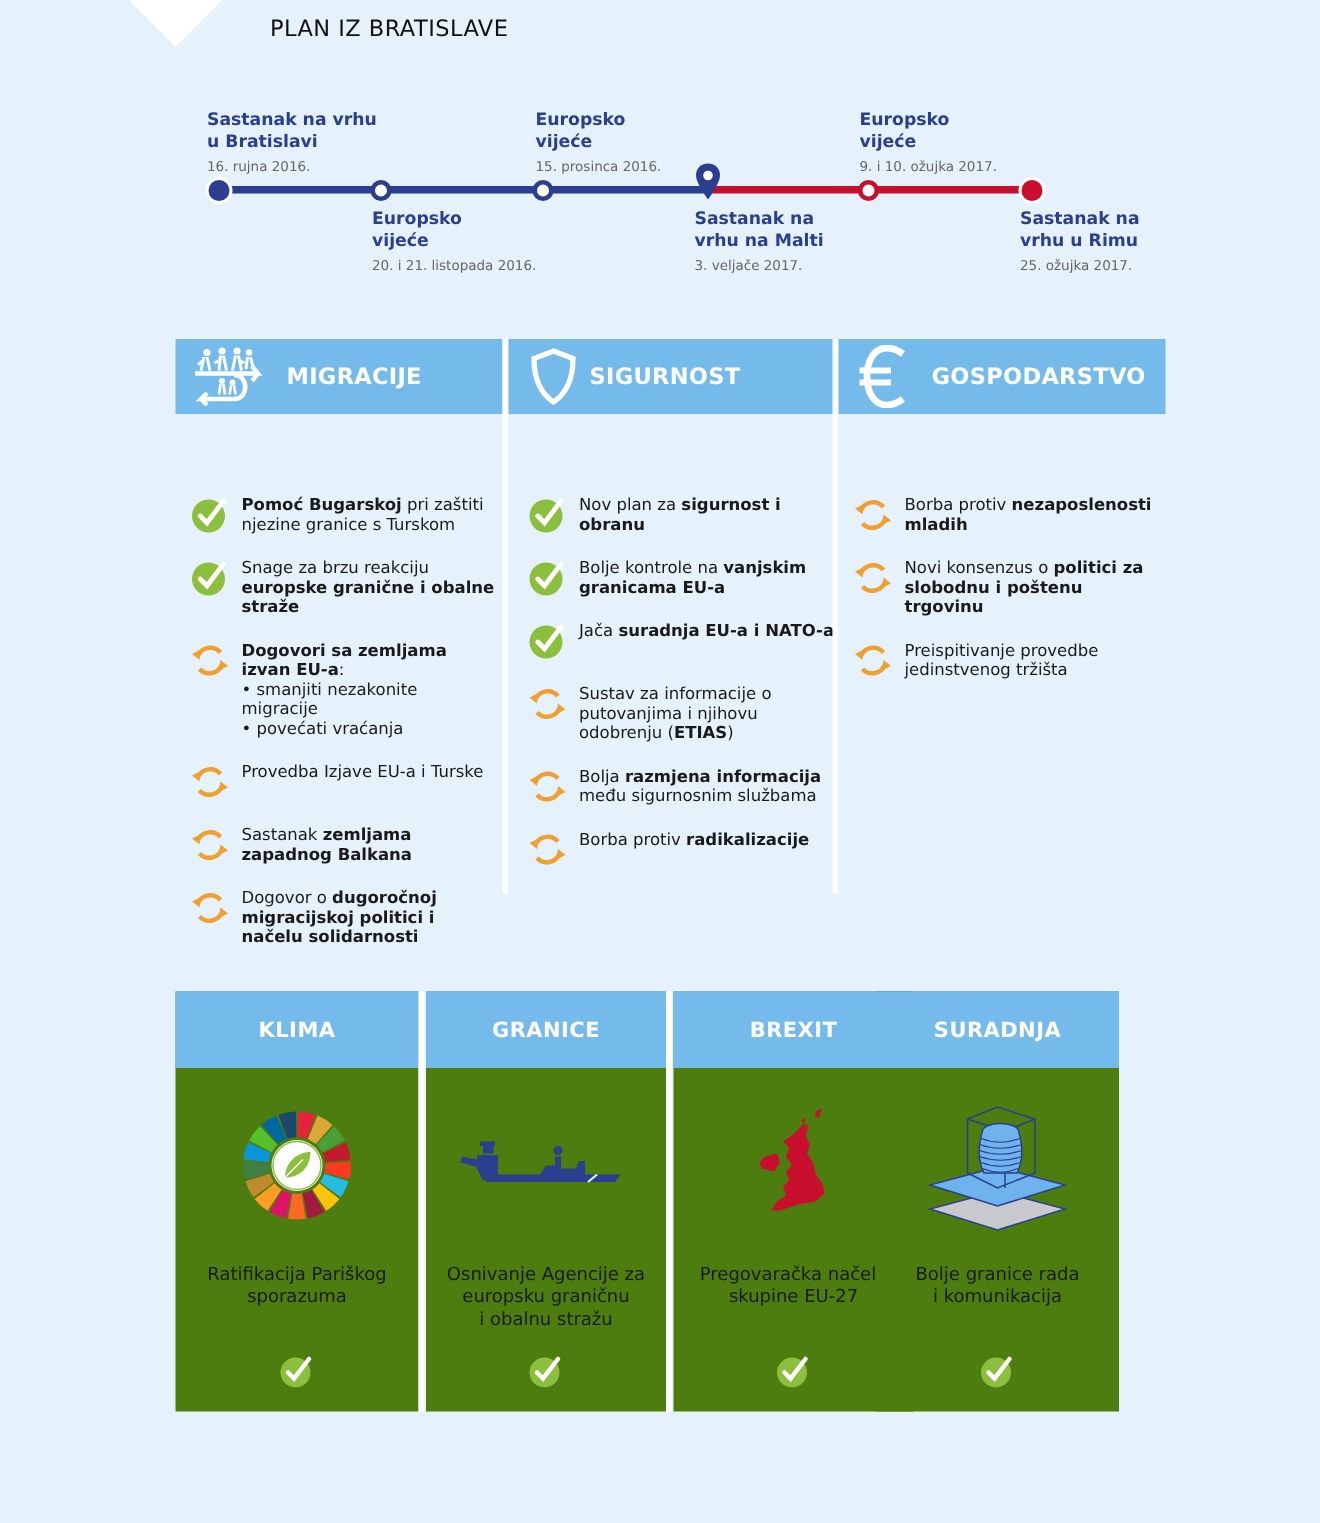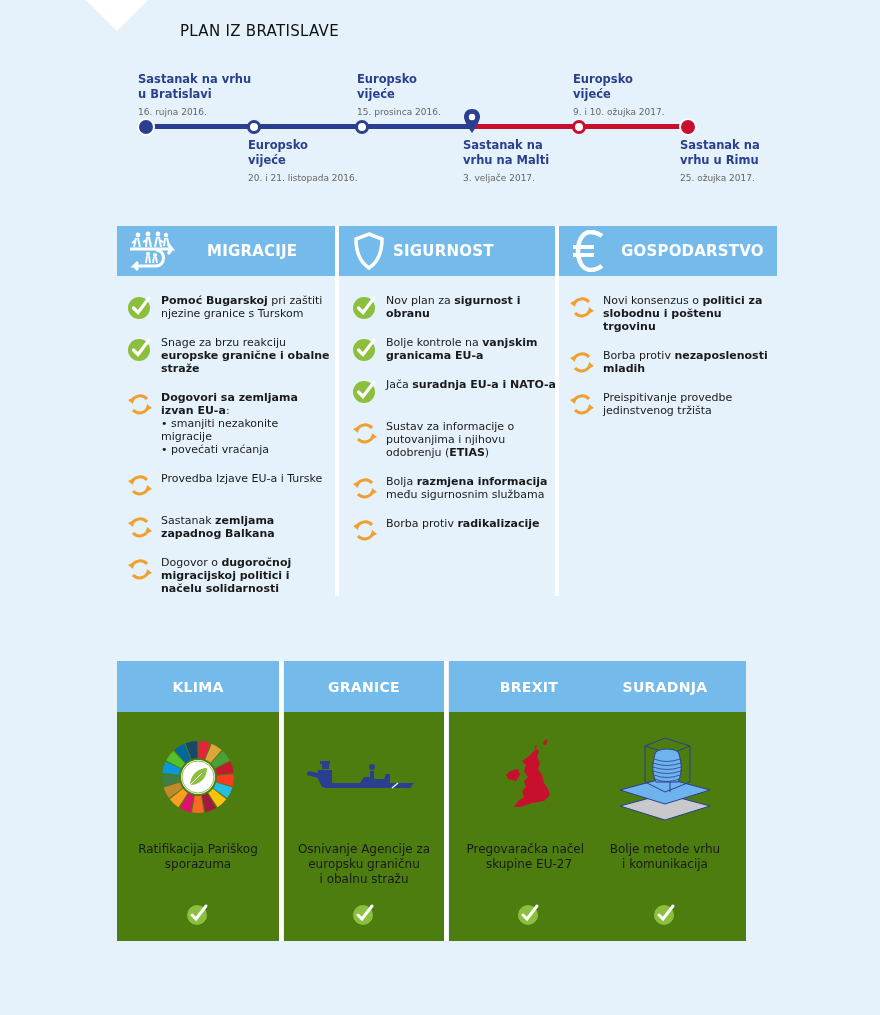--- a/index.html
+++ b/index.html
@@ -10,21 +10,21 @@
     color: #1a1a1a;
     position: relative;
   }
   .top-notch {
     position: absolute; left: 95px; top: -22px;
     width: 44px; height: 44px;
     background: #ffffff;
     transform: rotate(45deg);
   }
   .page-title {
-    position: absolute; left: 180px; top: 22px;
+    position: absolute; left: 180px; top: 10px;
     font-size: 15px; font-weight: 500; letter-spacing: 0.3px;
     color: #111;
   }
 
   
   .timeline { position: absolute; left: 0; top: 0; width: 880px; height: 200px; }
   .tl-line { position: absolute; top: 124px; height: 5px; }
   .tl-line.blue { left: 146px; width: 325px; background: #2a3f8f; }
   .tl-line.red { left: 471px; width: 217px; background: #c8102e; }
   .tl-node {
@@ -43,22 +43,22 @@
   .col {
     position: absolute; top: 226px; width: 218px; height: 370px;
     background: #e5f1fb;
   }
   .col-sep { position: absolute; top: 226px; width: 4px; height: 370px; background: #ffffff; }
   .col-head {
     height: 50px; background: #74bbec; display: flex; align-items: center;
     padding-left: 10px;
   }
   .col-head .ic { width: 56px; height: 44px; display: flex; align-items: center; justify-content: center; }
-  .col-head .lbl { color: #fff; font-weight: bold; font-size: 15px; letter-spacing: 0.2px; margin-left: 24px; }
-  .items { padding-top: 18px; }
+  .col-head .lbl { color: #fff; font-weight: bold; font-size: 15px; letter-spacing: 0.2px; margin-left: 8px; }
+  .items { padding-top: 30px; margin-top: 24px; }
   .item { display: flex; align-items: flex-start; margin-bottom: 16px; padding-left: 10px; }
   .item .st { width: 26px; height: 26px; flex: none; margin-top: 0px; margin-right: 8px; }
   .item .txt { font-size: 11px; line-height: 13px; color: #1a1a1a; width: 170px; }
   .item .txt b { font-weight: bold; }
   .item .sub { display: block; }
 
   
   .card { position: absolute; top: 661px; height: 280px; background: #4d7c0f; }
   .card-head {
     height: 51px; background: #74bbec; color: #fff; font-weight: bold; font-size: 14px;
@@ -271,30 +271,30 @@
     <span class="lbl" style="margin-left:12px;">GOSPODARSTVO</span>
   </div>
   <div class="items">
       <div class="item">
         <span class="st"><svg width="26" height="26" viewBox="0 0 26 26">
             <path d="M20 8 A9 9 0 0 0 5 10" stroke="#f0a030" stroke-width="3" fill="none"></path>
             <path d="M1 9 L7 6 L6 13 Z" fill="#f0a030"></path>
             <path d="M6 19 A9 9 0 0 0 21 16" stroke="#f0a030" stroke-width="3" fill="none"></path>
             <path d="M25 17 L19 20 L20 13 Z" fill="#f0a030"></path>
           </svg></span>
+        <span class="txt"><span>Borba protiv </span><b>nezaposlenosti mladih</b></span>
+      </div>
+      <div class="item">
+        <span class="st"><svg width="26" height="26" viewBox="0 0 26 26">
+            <path d="M20 8 A9 9 0 0 0 5 10" stroke="#f0a030" stroke-width="3" fill="none"></path>
+            <path d="M1 9 L7 6 L6 13 Z" fill="#f0a030"></path>
+            <path d="M6 19 A9 9 0 0 0 21 16" stroke="#f0a030" stroke-width="3" fill="none"></path>
+            <path d="M25 17 L19 20 L20 13 Z" fill="#f0a030"></path>
+          </svg></span>
         <span class="txt"><span>Novi konsenzus o </span><b>politici za slobodnu i poštenu trgovinu</b></span>
-      </div>
-      <div class="item">
-        <span class="st"><svg width="26" height="26" viewBox="0 0 26 26">
-            <path d="M20 8 A9 9 0 0 0 5 10" stroke="#f0a030" stroke-width="3" fill="none"></path>
-            <path d="M1 9 L7 6 L6 13 Z" fill="#f0a030"></path>
-            <path d="M6 19 A9 9 0 0 0 21 16" stroke="#f0a030" stroke-width="3" fill="none"></path>
-            <path d="M25 17 L19 20 L20 13 Z" fill="#f0a030"></path>
-          </svg></span>
-        <span class="txt"><span>Borba protiv </span><b>nezaposlenosti mladih</b></span>
       </div>
       <div class="item">
         <span class="st"><svg width="26" height="26" viewBox="0 0 26 26">
             <path d="M20 8 A9 9 0 0 0 5 10" stroke="#f0a030" stroke-width="3" fill="none"></path>
             <path d="M1 9 L7 6 L6 13 Z" fill="#f0a030"></path>
             <path d="M6 19 A9 9 0 0 0 21 16" stroke="#f0a030" stroke-width="3" fill="none"></path>
             <path d="M25 17 L19 20 L20 13 Z" fill="#f0a030"></path>
           </svg></span>
         <span class="txt"><span>Preispitivanje provedbe jedinstvenog tržišta</span></span>
       </div>
@@ -399,21 +399,21 @@
       <g stroke="#2a3f8f" stroke-width="0.8" fill="none">
         <path d="M44 27 Q57 32 70 27"></path>
           <path d="M43 31 Q57 36 71 31"></path>
           <path d="M43 35 Q57 40 71 35"></path>
         <path d="M43 39 Q57 44 71 39"></path>
           <path d="M44 43 Q57 48 70 43"></path>
           <path d="M45 47 Q57 52 69 47"></path>
       </g>
     </svg>
   </div>
-  <div class="card-txt">Bolje metode vrhu
+  <div class="card-txt">Bolje granice rada
 i komunikacija</div>
   <div class="card-check">
       <svg width="24" height="24" viewBox="0 0 24 24">
         <circle cx="11" cy="13" r="10" fill="#8dbf3e"></circle>
         <path d="M6 13 L10 17 L20 4" stroke="#fff" stroke-width="3" fill="none" stroke-linecap="round"></path>
       </svg>
     </div>
 </div>
 
 </body></html>

